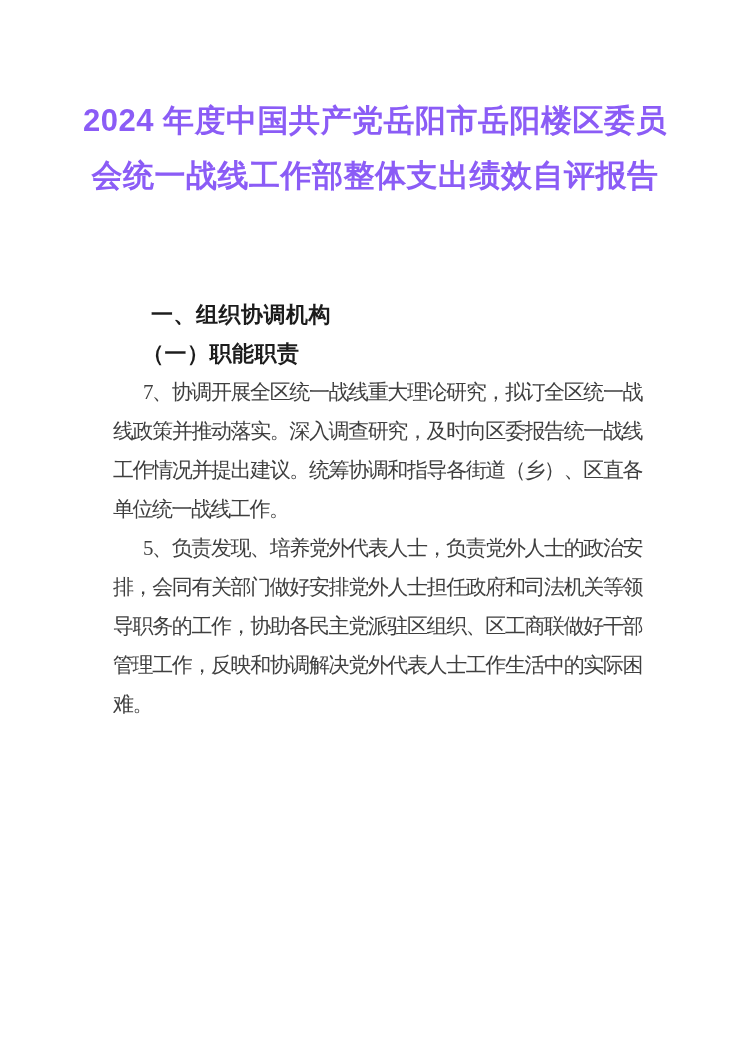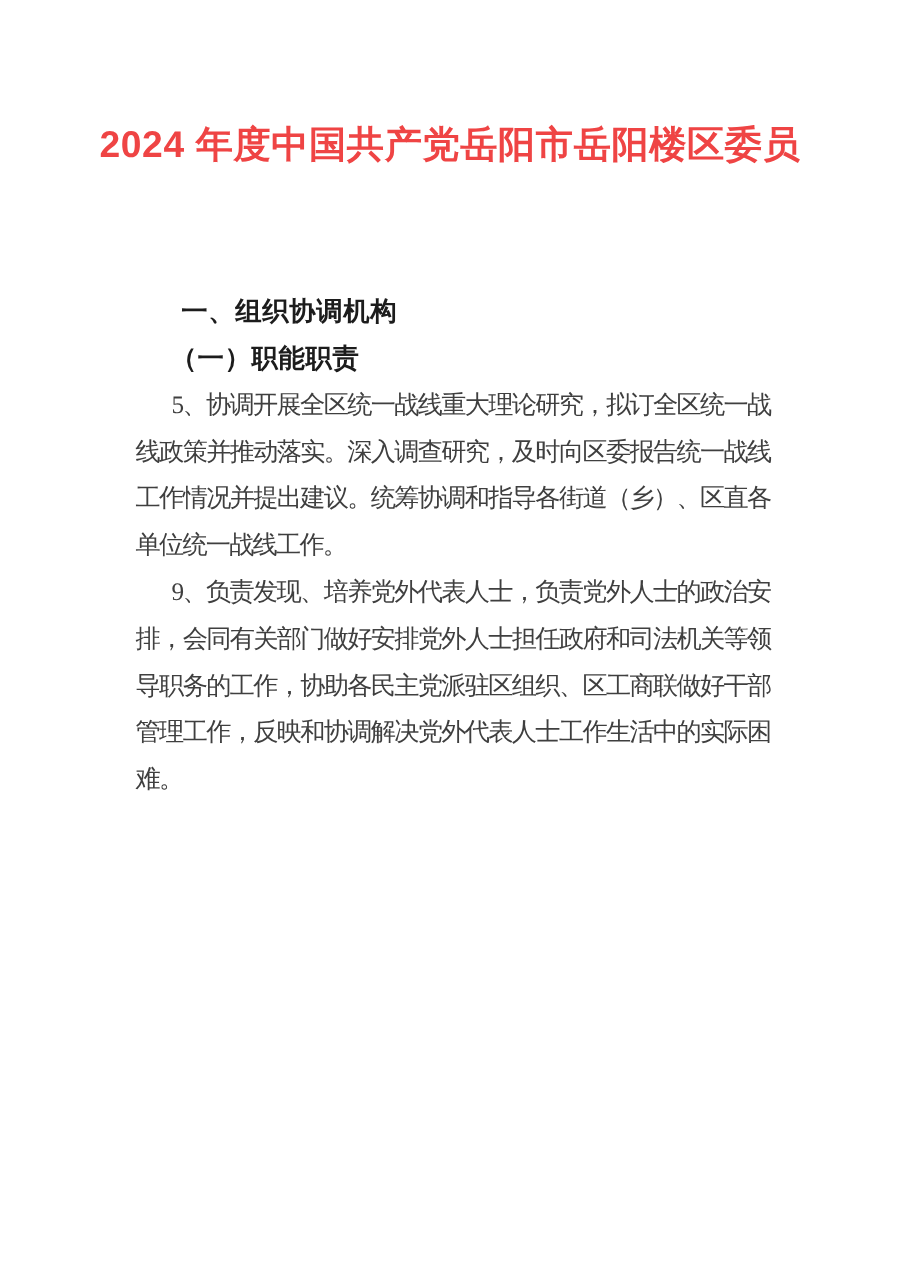--- a/index.html
+++ b/index.html
@@ -19,21 +19,21 @@
     font-family: "Liberation Serif", serif;
   }
 
   .doc-title {
     text-align: center;
     font-family: "Liberation Sans", sans-serif;
     font-weight: bold;
     font-size: 31px;
     line-height: 55px;
     letter-spacing: 0.5px;
-    color: #ef4444;
+    color: #8b5cf6;
   }
 
   .doc-title .title-line {
     display: block;
   }
 
   .content {
     margin-left: 113px;
     margin-right: 108px; 
   }
@@ -71,28 +71,29 @@
     font-weight: normal;
   }
 </style>
 </head>
 <body>
 
 <div class="page">
 
   <h1 class="doc-title">
     <span class="title-line">2024 年度中国共产党岳阳市岳阳楼区委员</span>
+    <span class="title-line">会统一战线工作部整体支出绩效自评报告</span>
   </h1>
 
   <div class="content">
 
     <h2 class="section-heading">一、组织协调机构</h2>
 
     <h3 class="subsection-heading">（一）职能职责</h3>
 
 
-    <p class="body-paragraph">5、协调开展全区统一战线重大理论研究，拟订全区统一战线政策并推动落实。深入调查研究，及时向区委报告统一战线工作情况并提出建议。统筹协调和指导各街道（乡）、区直各单位统一战线工作。</p>
+    <p class="body-paragraph">7、协调开展全区统一战线重大理论研究，拟订全区统一战线政策并推动落实。深入调查研究，及时向区委报告统一战线工作情况并提出建议。统筹协调和指导各街道（乡）、区直各单位统一战线工作。</p>
 
-    <p class="body-paragraph">9、负责发现、培养党外代表人士，负责党外人士的政治安排，会同有关部门做好安排党外人士担任政府和司法机关等领导职务的工作，协助各民主党派驻区组织、区工商联做好干部管理工作，反映和协调解决党外代表人士工作生活中的实际困难。</p>
+    <p class="body-paragraph">5、负责发现、培养党外代表人士，负责党外人士的政治安排，会同有关部门做好安排党外人士担任政府和司法机关等领导职务的工作，协助各民主党派驻区组织、区工商联做好干部管理工作，反映和协调解决党外代表人士工作生活中的实际困难。</p>
 
   </div>
 
 </div>
 
 </body></html>

